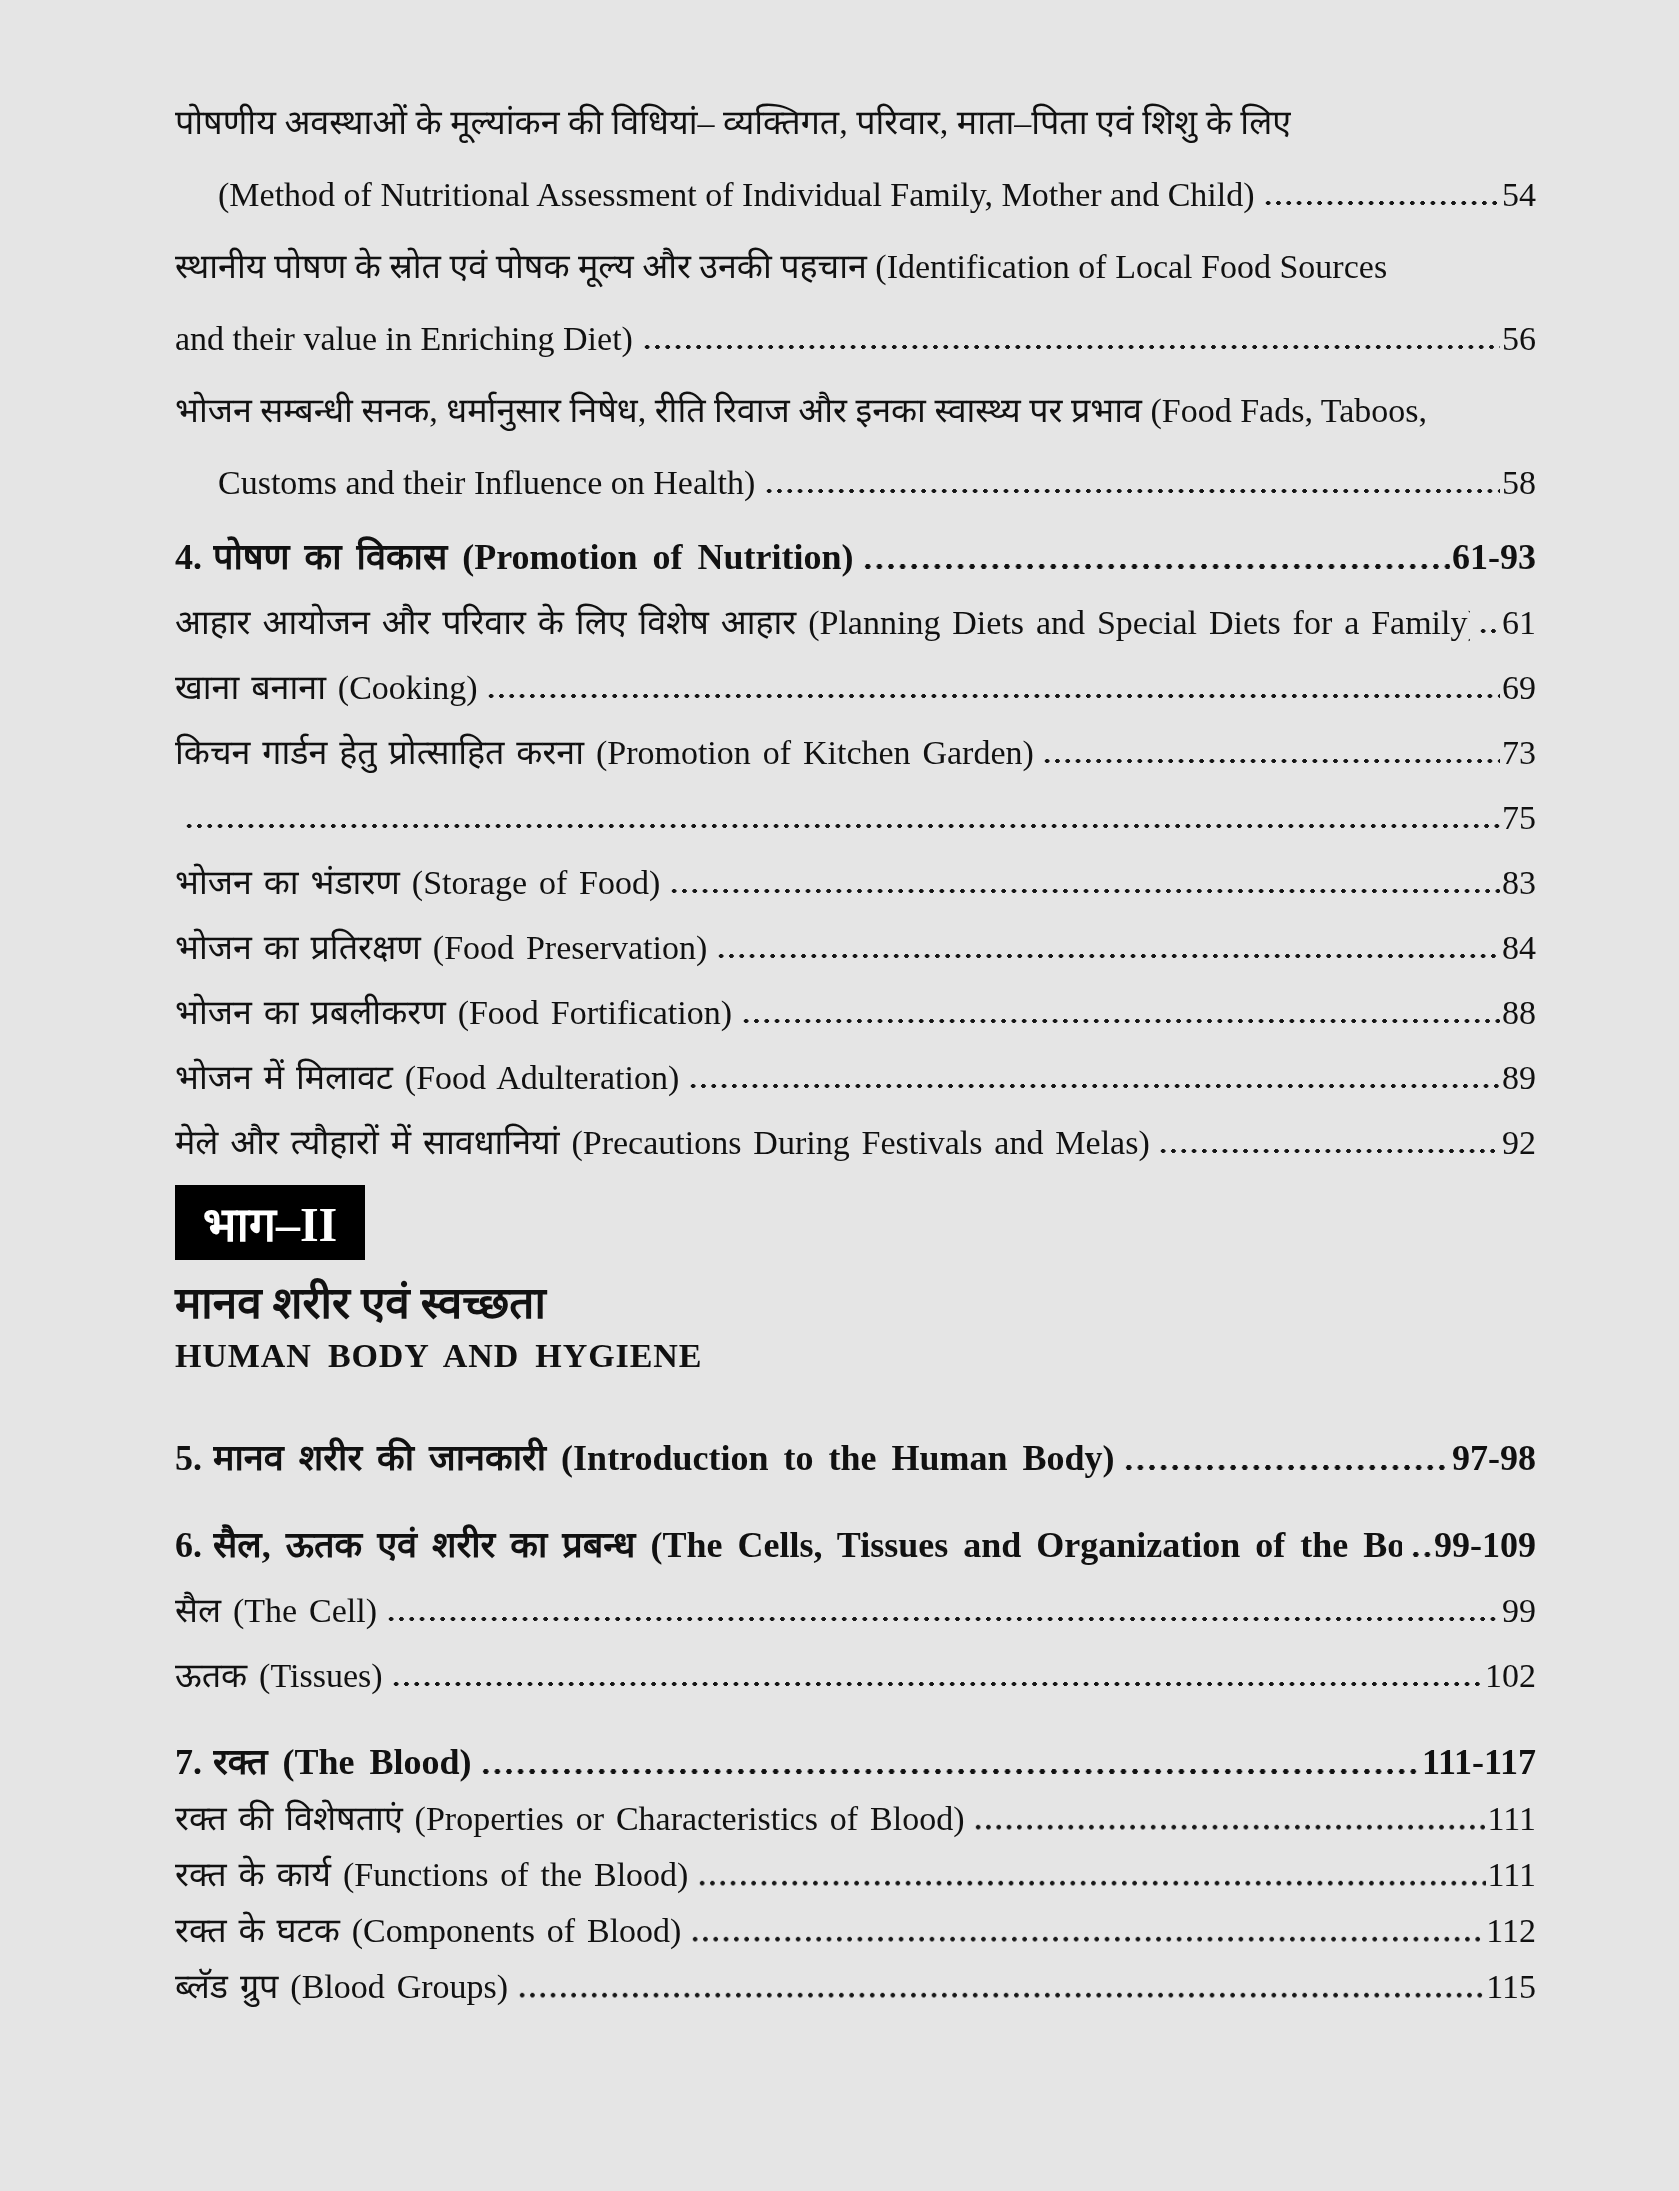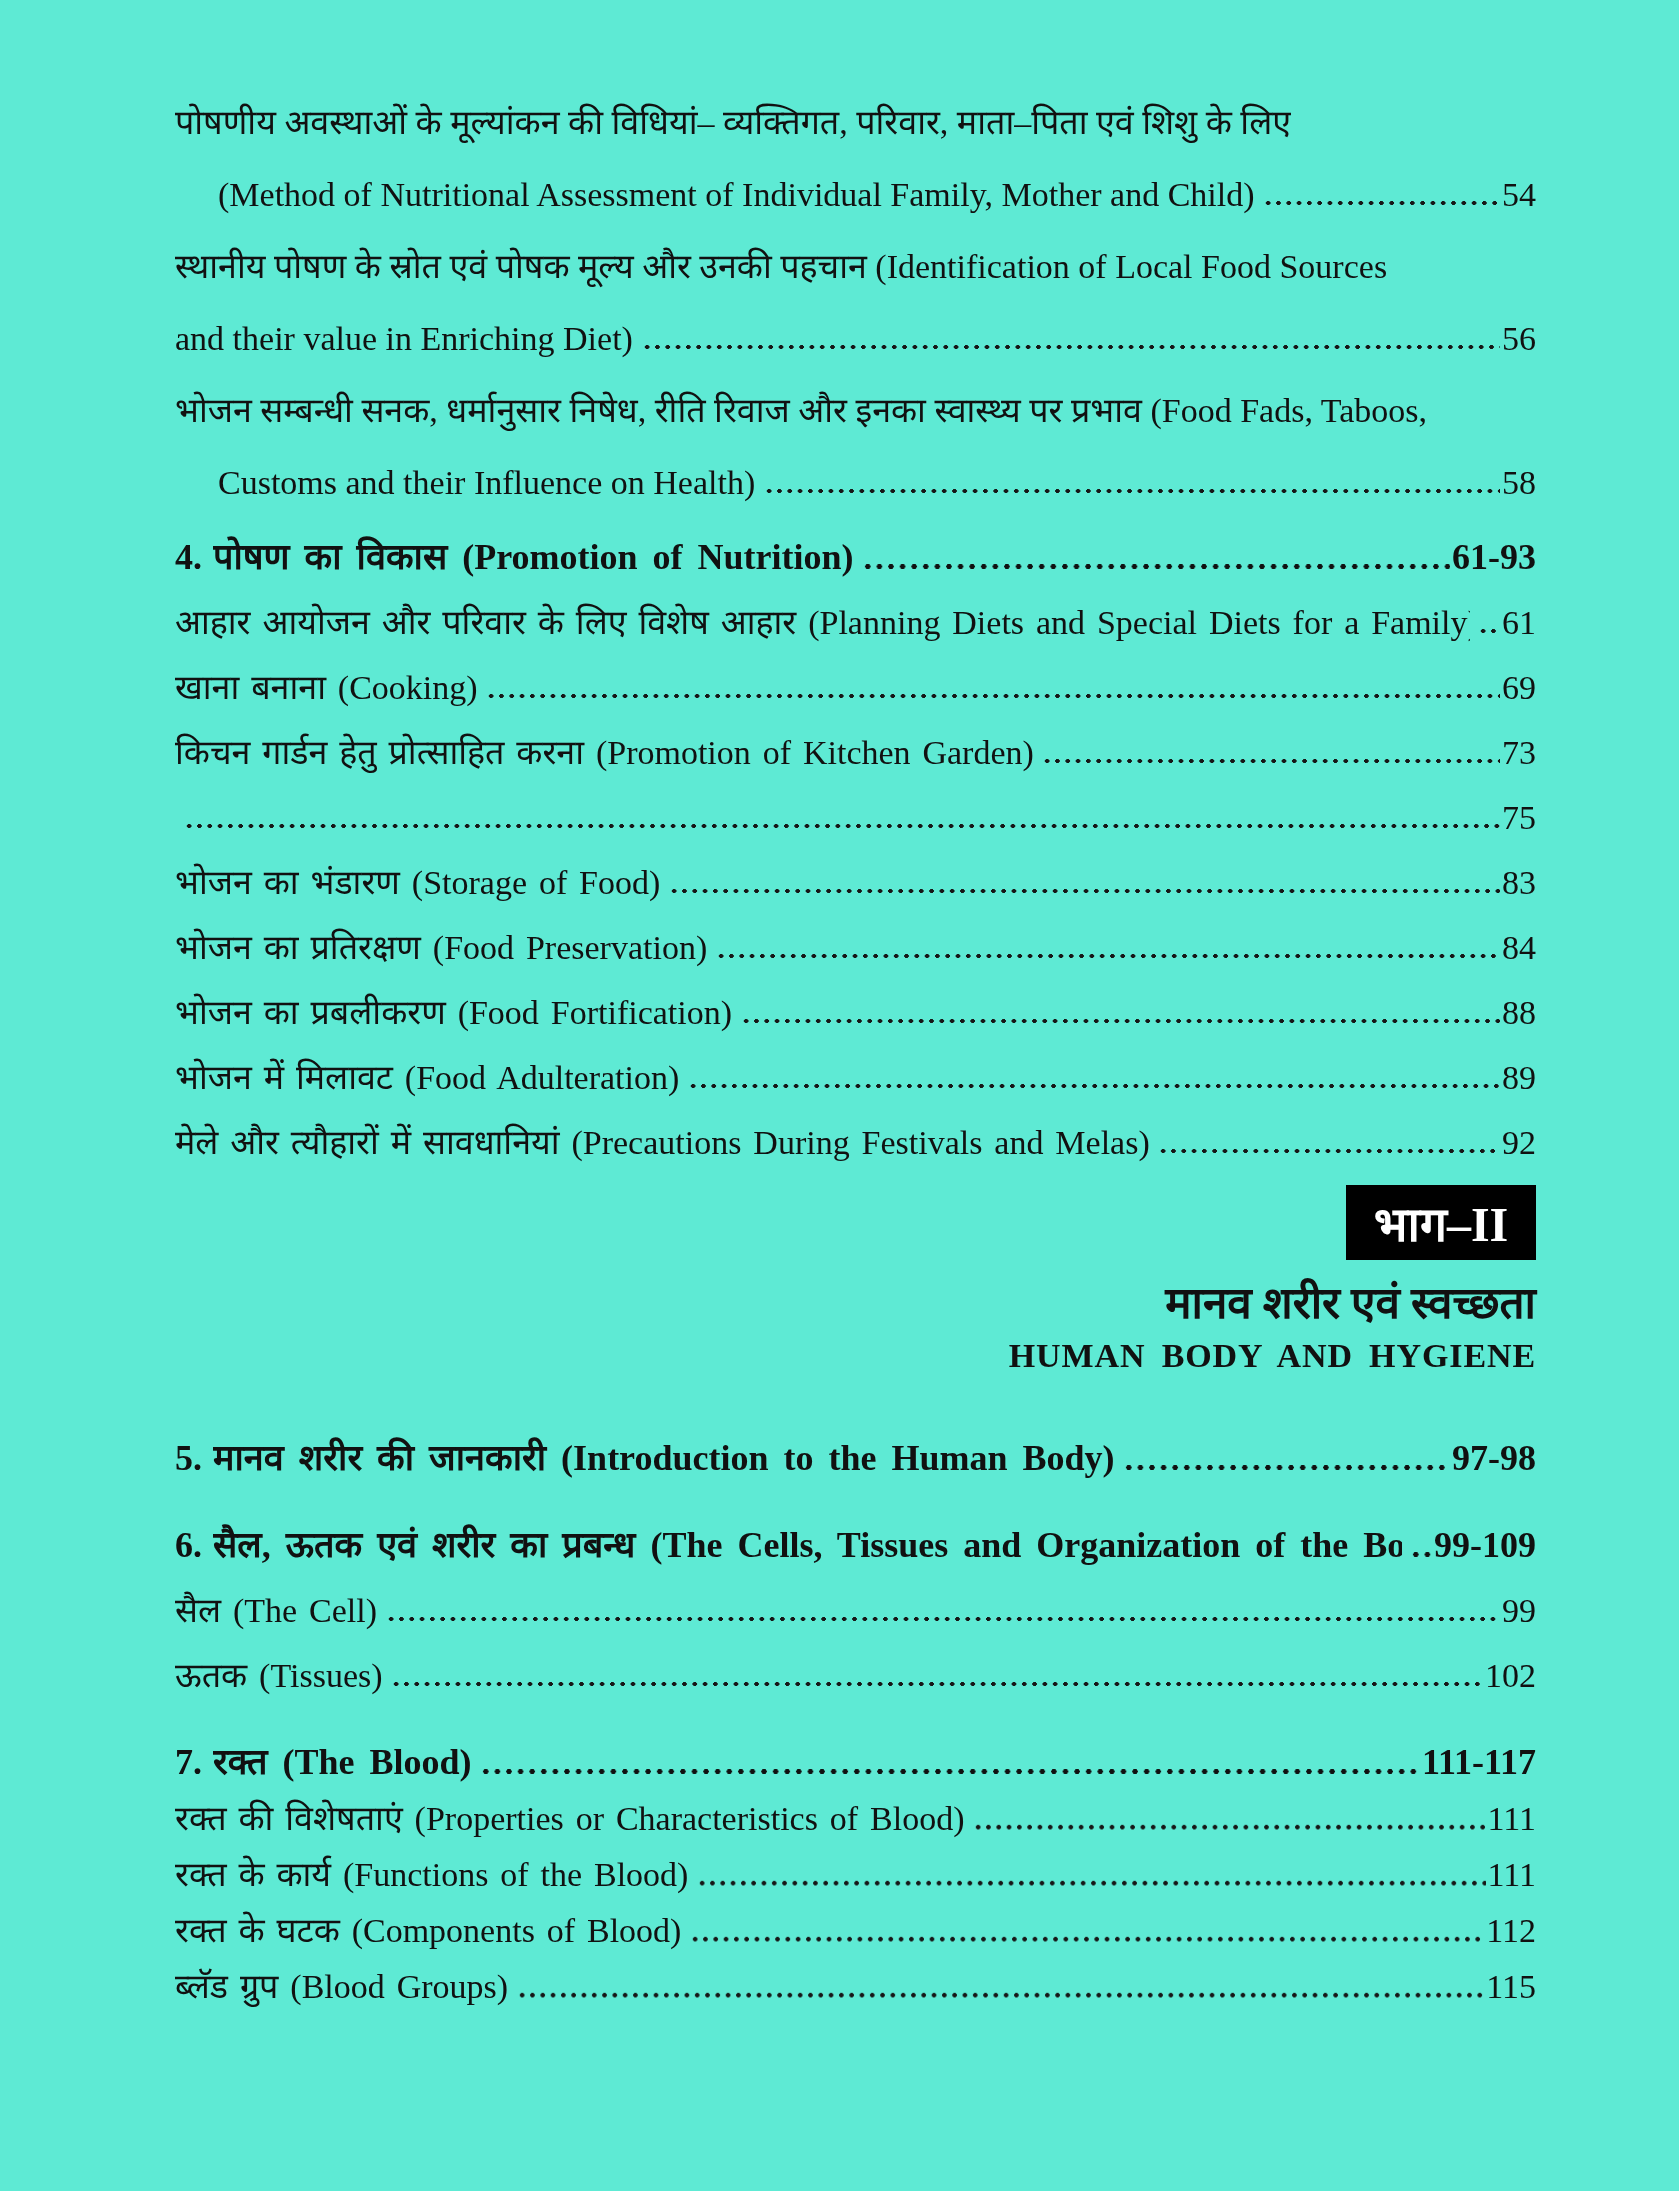--- a/index.html
+++ b/index.html
@@ -1,19 +1,19 @@
 <!DOCTYPE html>
 <html style="font-size:13.7px"><head>
 <meta charset="utf-8">
 <style>
   html,body{margin:0;padding:0;background:#ffffff;}
   .page{
     position:relative;
     width:1680px;height:2192px;
-    background:#5eead4;
+    background:#e5e5e5;
     color:#111111;
     font-family:"Liberation Serif","DejaVu Serif",serif;
     overflow:hidden;
   }
   .content{
     position:absolute;
     left:175px;top:72px;
     width:1361px;
   }
   .row{
@@ -61,21 +61,21 @@
     background-size:11.6px 11px;
   }
   .sec4-items .row{height:65px;}
   .sec6-items .row{height:65px;}
   .sec7-items .row{height:56px;align-items:flex-end;}
   .head-s5{margin-top:26px;height:77px;}
   .head-s6{margin-top:10.3px;height:77px;}
   .head-s7{margin-top:10.3px;height:77px;}
   .part{
     margin-top:20.5px;
-    text-align:right;
+    text-align:left;
   }
   .part-badge{
     display:inline-flex;
     align-items:center;
     justify-content:center;
     width:190px;height:75px;
     font-size:48px;
     font-weight:bold;
   }
   .part-title-hi{

